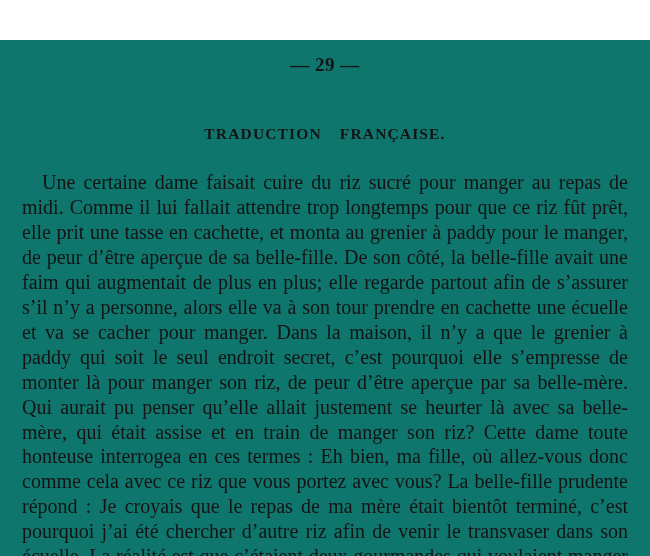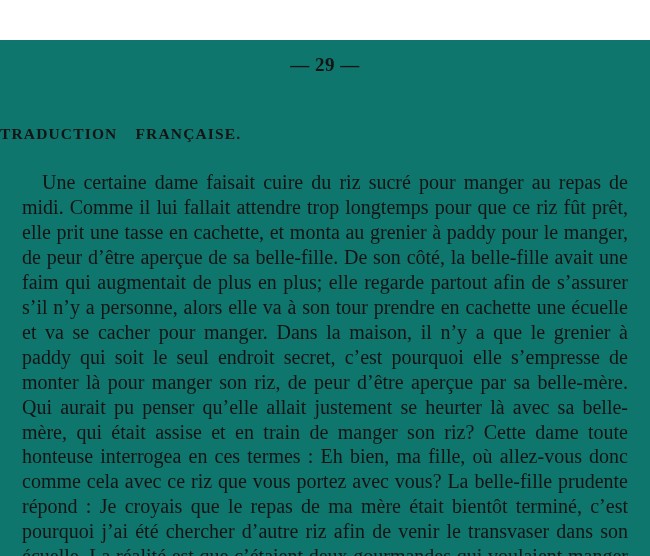--- a/index.html
+++ b/index.html
@@ -38,21 +38,21 @@
     line-height: 22px;
     white-space: pre;
   }
 
   
   .heading {
     position: absolute;
     top: 84px;
     left: 0;
     width: 650px;
-    text-align: left;
+    text-align: center;
     font-size: 15.5px;
     font-weight: 700;
     letter-spacing: 1.15px;
     word-spacing: 4px;
     line-height: 20px;
     white-space: pre;
   }
 
   
   .body-block {

